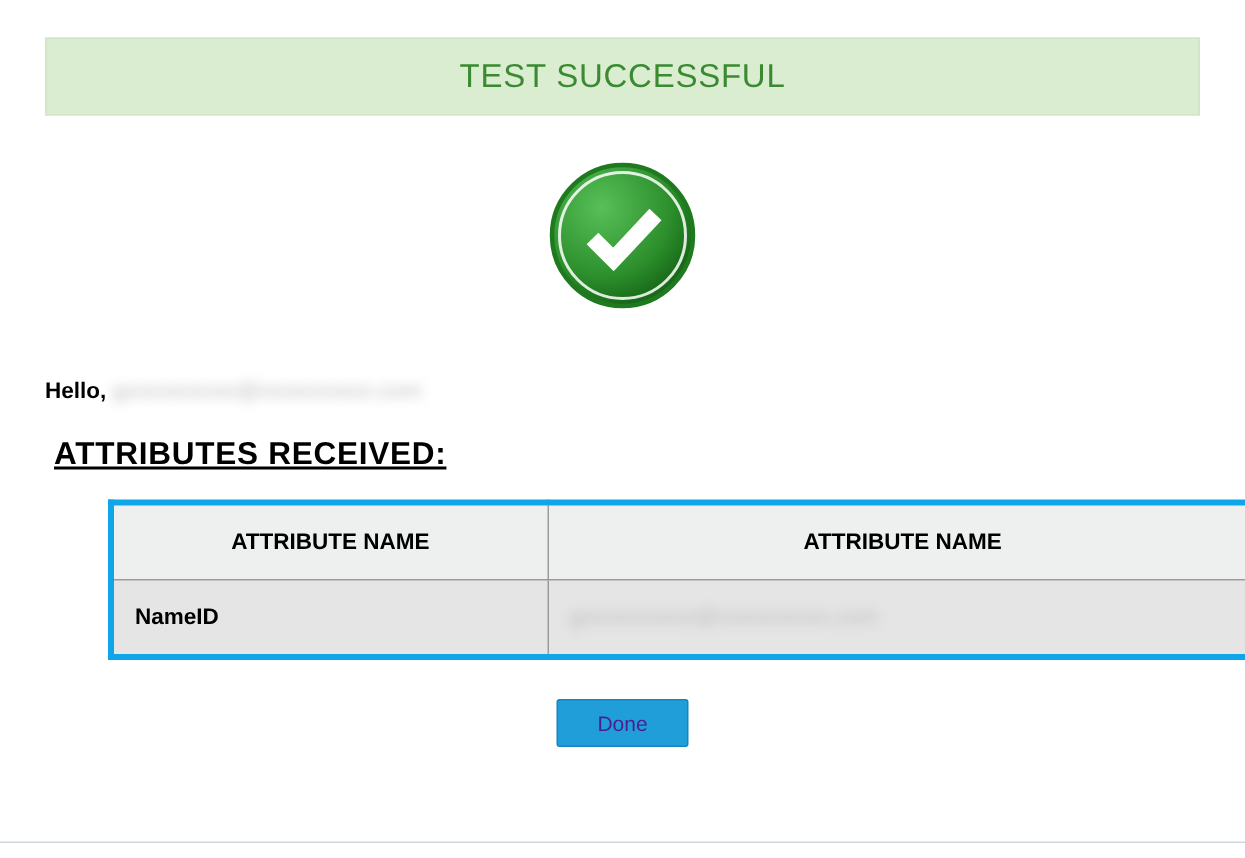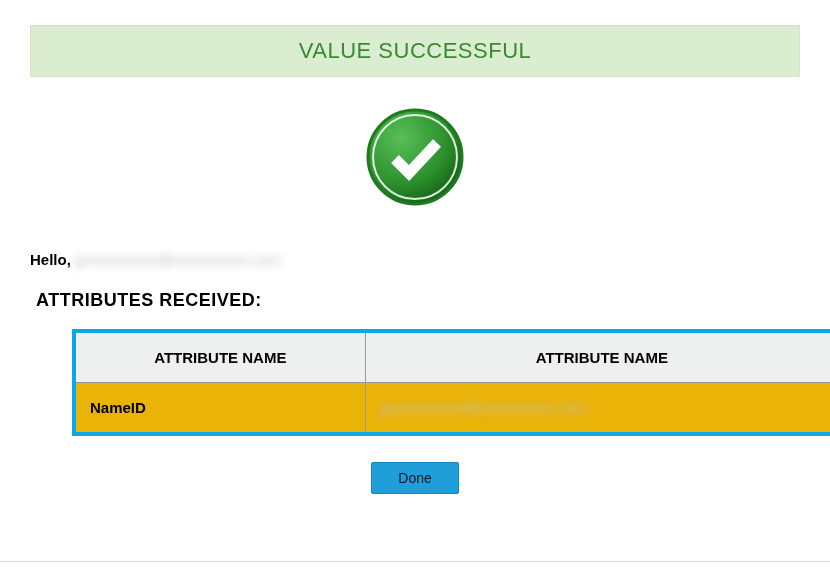--- a/index.html
+++ b/index.html
@@ -44,78 +44,79 @@
     .greeting .label {
       margin-right: 4px;
     }
     .blurred {
       color: #bdbdbd;
       filter: blur(4px);
       font-weight: 400;
       user-select: none;
     }
     .section-title {
-      font-size: 18px;
+      font-size: 21px;
       font-weight: 700;
       letter-spacing: 0.5px;
       margin-left: 6px;
       margin-bottom: 18px;
+      text-decoration: underline;
     }
     table.attrs {
       width: 100%;
       border-collapse: collapse;
       border: 4px solid #0ea5e9;
       margin-left: 42px;
     }
     table.attrs th {
       background: #eef0f0;
       border: 1px solid #9a9a9a;
       padding: 16px 10px;
       font-size: 15px;
       font-weight: 700;
       text-align: center;
     }
     table.attrs td {
       border: 1px solid #9a9a9a;
       padding: 16px 14px;
       font-size: 15px;
       font-weight: 700;
-      background: #eab308;
+      background: #e5e5e5;
       vertical-align: middle;
     }
     table.attrs td.val {
       font-weight: 400;
     }
     .btn-row {
       text-align: center;
       margin-top: 26px;
     }
     .done-btn {
       background: #1f9ed9;
-      color: #0f172a;
+      color: #4c1d95;
       border: 1px solid #1786bd;
       padding: 7px 26px;
       font-size: 14px;
       border-radius: 2px;
       cursor: pointer;
     }
     .footer-line {
       position: absolute;
       left: 0;
       right: 0;
       bottom: 10px;
       height: 1px;
       background: #cdd7dc;
     }
   </style>
 </head>
 <body>
 
 <div class="banner">
-  <span>VALUE SUCCESSFUL</span>
+  <span>TEST SUCCESSFUL</span>
 </div>
 
 <div class="icon-row">
   <span class="check-circle">
     <svg viewBox="0 0 100 100" width="100" height="100">
       <defs>
         <radialGradient id="g1" cx="35%" cy="30%" r="70%">
           <stop offset="0%" stop-color="#58c058"></stop>
           <stop offset="70%" stop-color="#2c8f2c"></stop>
           <stop offset="100%" stop-color="#186a18"></stop>

